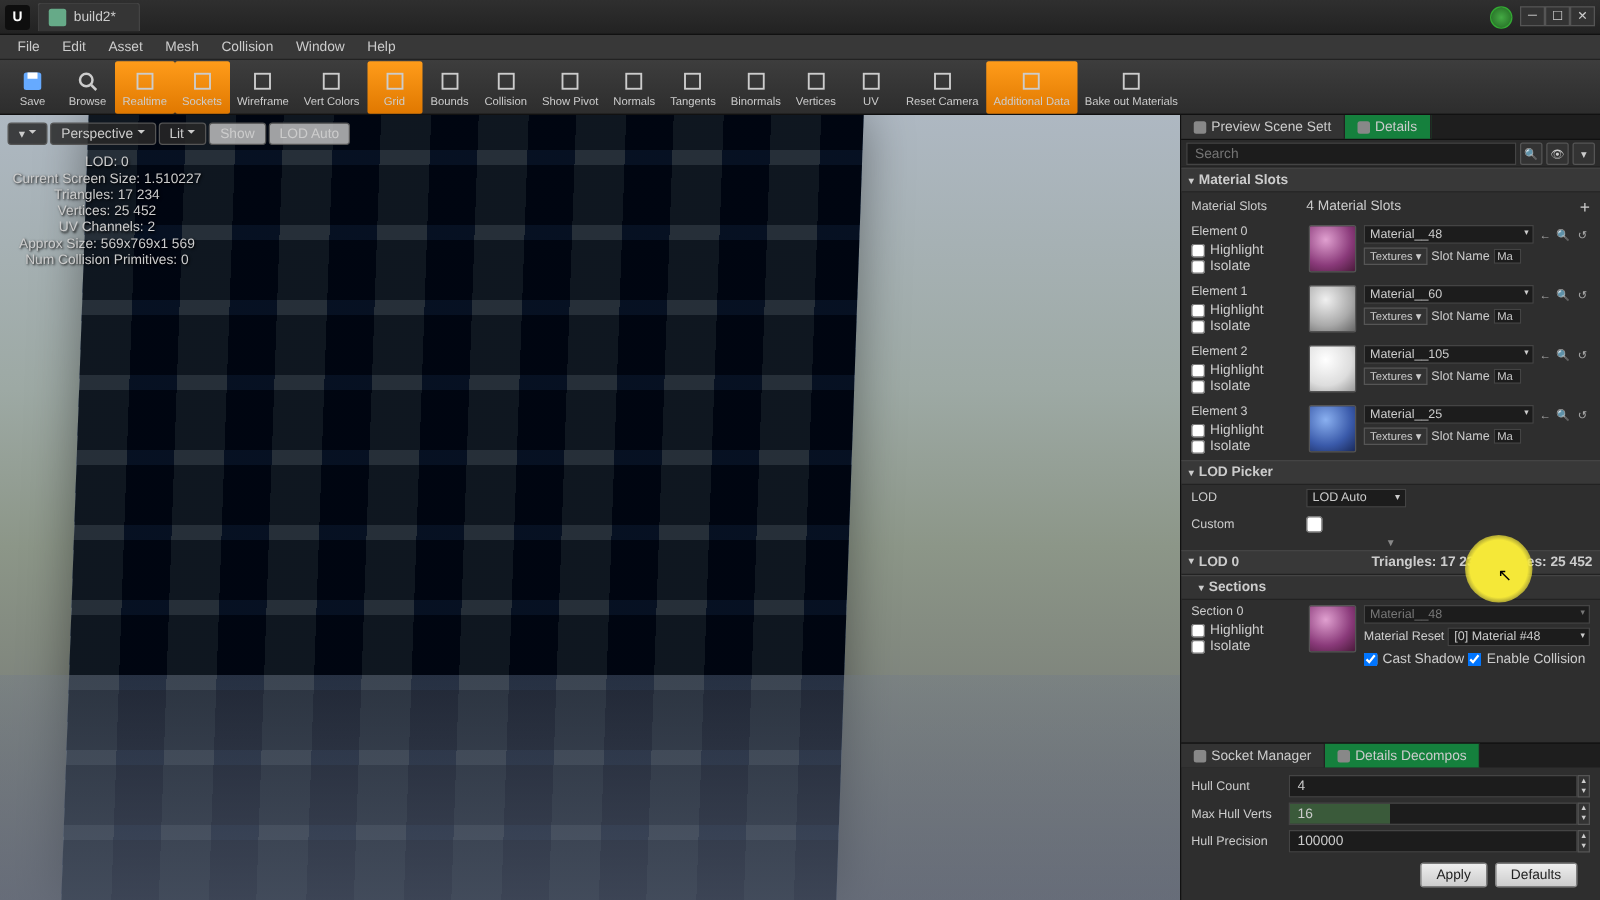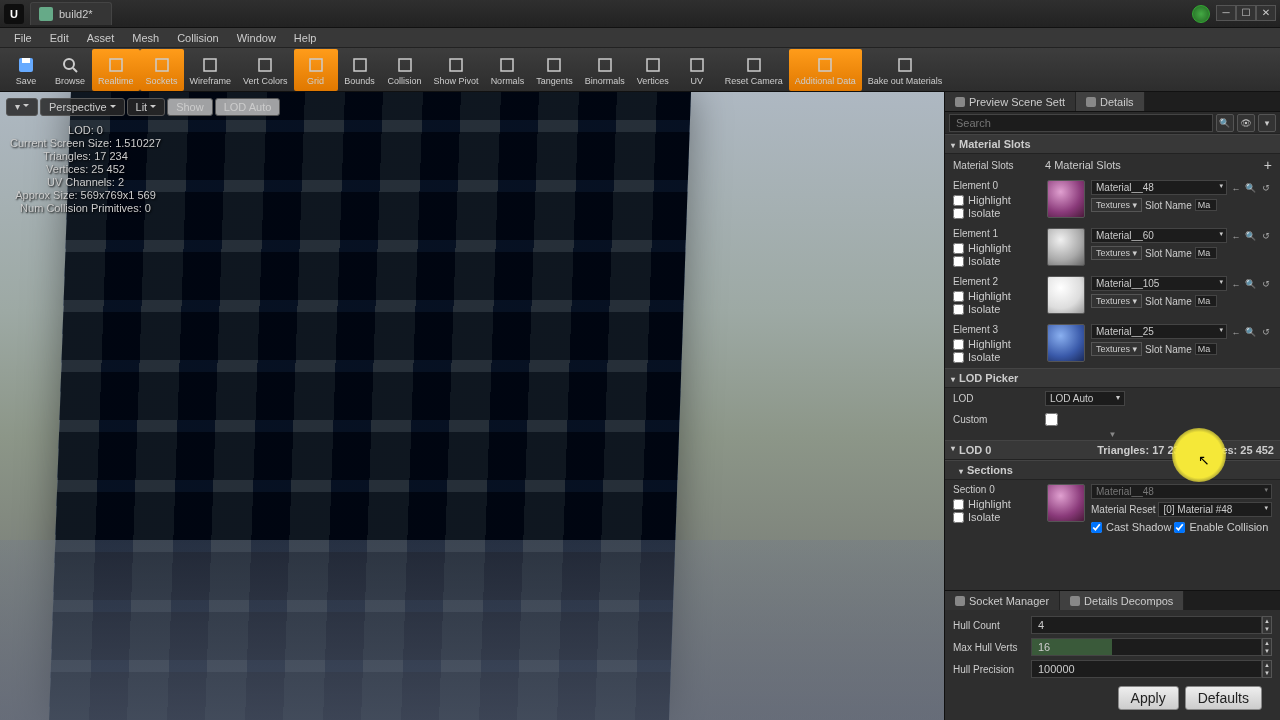--- a/index.html
+++ b/index.html
@@ -33,21 +33,21 @@
   box-shadow:0 0 40px rgba(0,0,0,.4);}
 .ground{position:absolute;bottom:0;left:0;right:0;height:180px;background:linear-gradient(180deg,rgba(110,120,140,.3),rgba(100,110,130,.6));}
 .vp-toolbar{position:absolute;top:6px;left:6px;display:flex;gap:2px;z-index:5;}
 .vp-btn{background:rgba(40,40,40,.85);border:1px solid #555;padding:2px 8px;border-radius:3px;cursor:pointer;font-size:10px;}
 .vp-btn.dd::after{content:"";display:inline-block;margin-left:3px;border:3px solid transparent;border-top-color:#ccc;vertical-align:middle;}
 .vp-btn.light{background:rgba(200,200,200,.8);color:#222;}
 .vp-stats{position:absolute;top:32px;left:10px;color:#fff;font-size:10px;text-shadow:1px 1px 2px #000;line-height:13px;z-index:5;text-align:center;}
 .right-panel{flex:1;background:#2e2e2e;display:flex;flex-direction:column;border-left:1px solid #111;min-width:0;}
 .panel-tabs{height:20px;display:flex;background:#1e1e1e;border-bottom:1px solid #111;}
 .panel-tab{padding:3px 10px;display:flex;align-items:center;gap:4px;background:#333;border-right:1px solid #222;cursor:pointer;font-size:10px;}
-.panel-tab.active{background:#404040;}
+.panel-tab.active{background:#15803d;}
 .panel-tab .ico{width:10px;height:10px;background:#888;border-radius:2px;}
 .search-row{height:22px;background:#2a2a2a;display:flex;align-items:center;padding:2px 4px;border-bottom:1px solid #222;gap:3px;}
 .search-input{flex:1;background:#1c1c1c;border:1px solid #444;height:18px;padding:0 6px;color:#888;}
 .sq-btn{width:18px;height:18px;background:#333;border:1px solid #555;border-radius:2px;cursor:pointer;display:flex;align-items:center;justify-content:center;font-size:9px;}
 .scroll-body{flex:1;overflow-y:auto;overflow-x:hidden;}
 .scroll-body::-webkit-scrollbar{width:10px;}
 .scroll-body::-webkit-scrollbar-track{background:#222;}
 .scroll-body::-webkit-scrollbar-thumb{background:#555;border-radius:5px;}
 .cat-header{background:#383838;padding:3px 6px;font-weight:bold;border-top:1px solid #444;border-bottom:1px solid #222;cursor:pointer;}
 .cat-header::before{content:"▾";margin-right:4px;font-size:8px;}
@@ -74,21 +74,21 @@
 .slot-input{width:22px;background:#1c1c1c;border:1px solid #444;font-size:9px;padding:0 2px;}
 .dd-select{background:#1c1c1c;border:1px solid #444;padding:1px 18px 1px 4px;font-size:10px;position:relative;min-width:80px;}
 .dd-select::after{content:"▾";position:absolute;right:4px;font-size:8px;}
 .expand-arrow{text-align:center;padding:1px;cursor:pointer;color:#888;font-size:8px;}
 .lod-stats{font-size:10px;color:#aaa;margin-left:auto;white-space:nowrap;}
 .bottom-tabs{height:20px;display:flex;background:#1e1e1e;border-top:1px solid #111;}
 .num-input{flex:1;background:#1c1c1c;border:1px solid #444;height:18px;padding:0 6px;color:#ccc;}
 .spin{width:10px;height:18px;background:#333;border:1px solid #555;display:flex;flex-direction:column;}
 .spin div{flex:1;display:flex;align-items:center;justify-content:center;font-size:6px;cursor:pointer;}
 .btn-row{display:flex;justify-content:flex-end;gap:6px;padding:6px 10px;}
-.std-btn{background:linear-gradient(#eee,#ccc);color:#222;border:1px solid #888;padding:3px 12px;border-radius:3px;cursor:pointer;font-size:14px;}
+.std-btn{background:linear-gradient(#eee,#ccc);color:#222;border:1px solid #888;padding:3px 12px;border-radius:3px;cursor:pointer;font-size:11px;}
 .cursor-highlight{position:absolute;width:54px;height:54px;background:radial-gradient(circle,#f5e838 60%,rgba(245,232,56,.5) 75%,transparent);border-radius:50%;top:428px;left:1172px;z-index:100;pointer-events:none;}
 .cursor-arrow{position:absolute;top:452px;left:1198px;z-index:101;font-size:14px;color:#000;pointer-events:none;}
 </style>
 </head>
 <body>
 
 <div class="titlebar">
   <div class="ue-logo">U</div>
   <div class="tab">
     <div class="tab-icon"></div>

